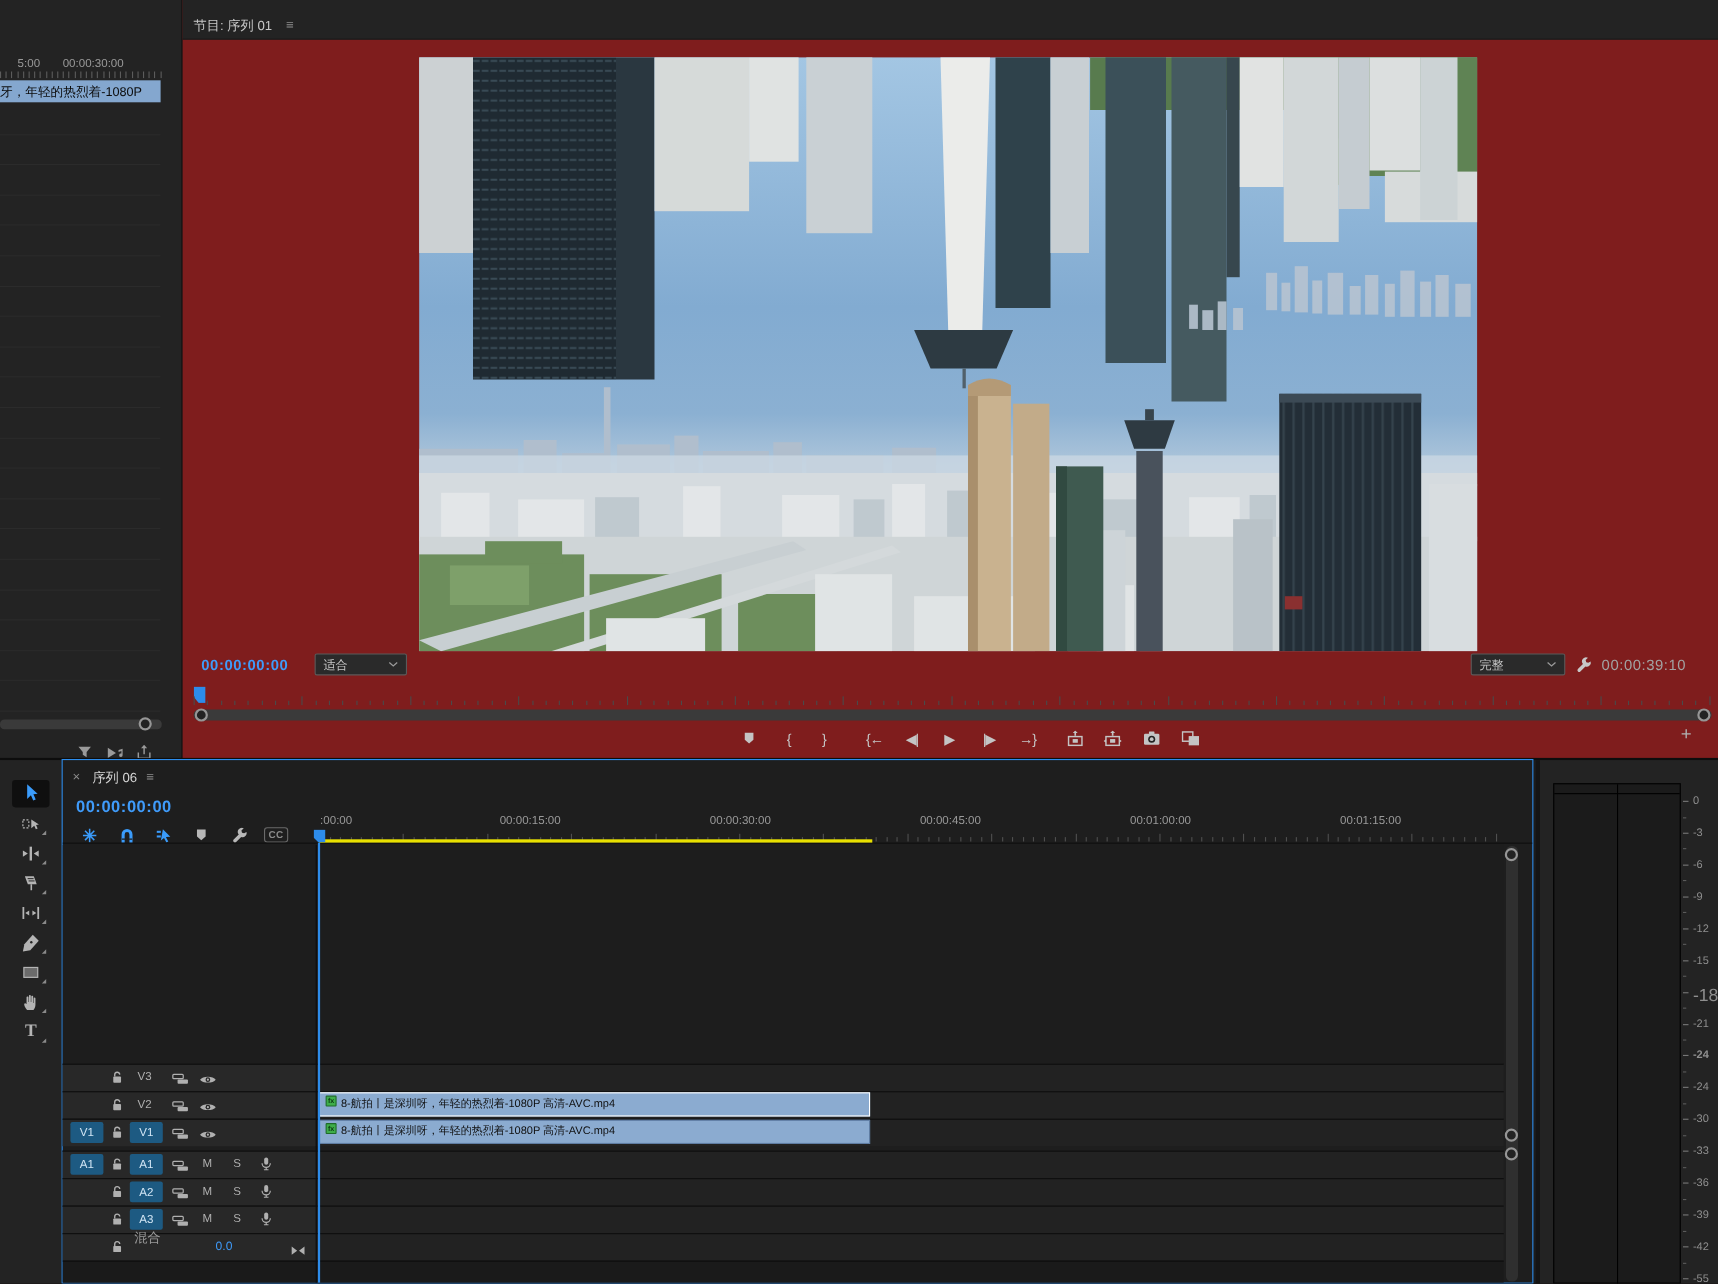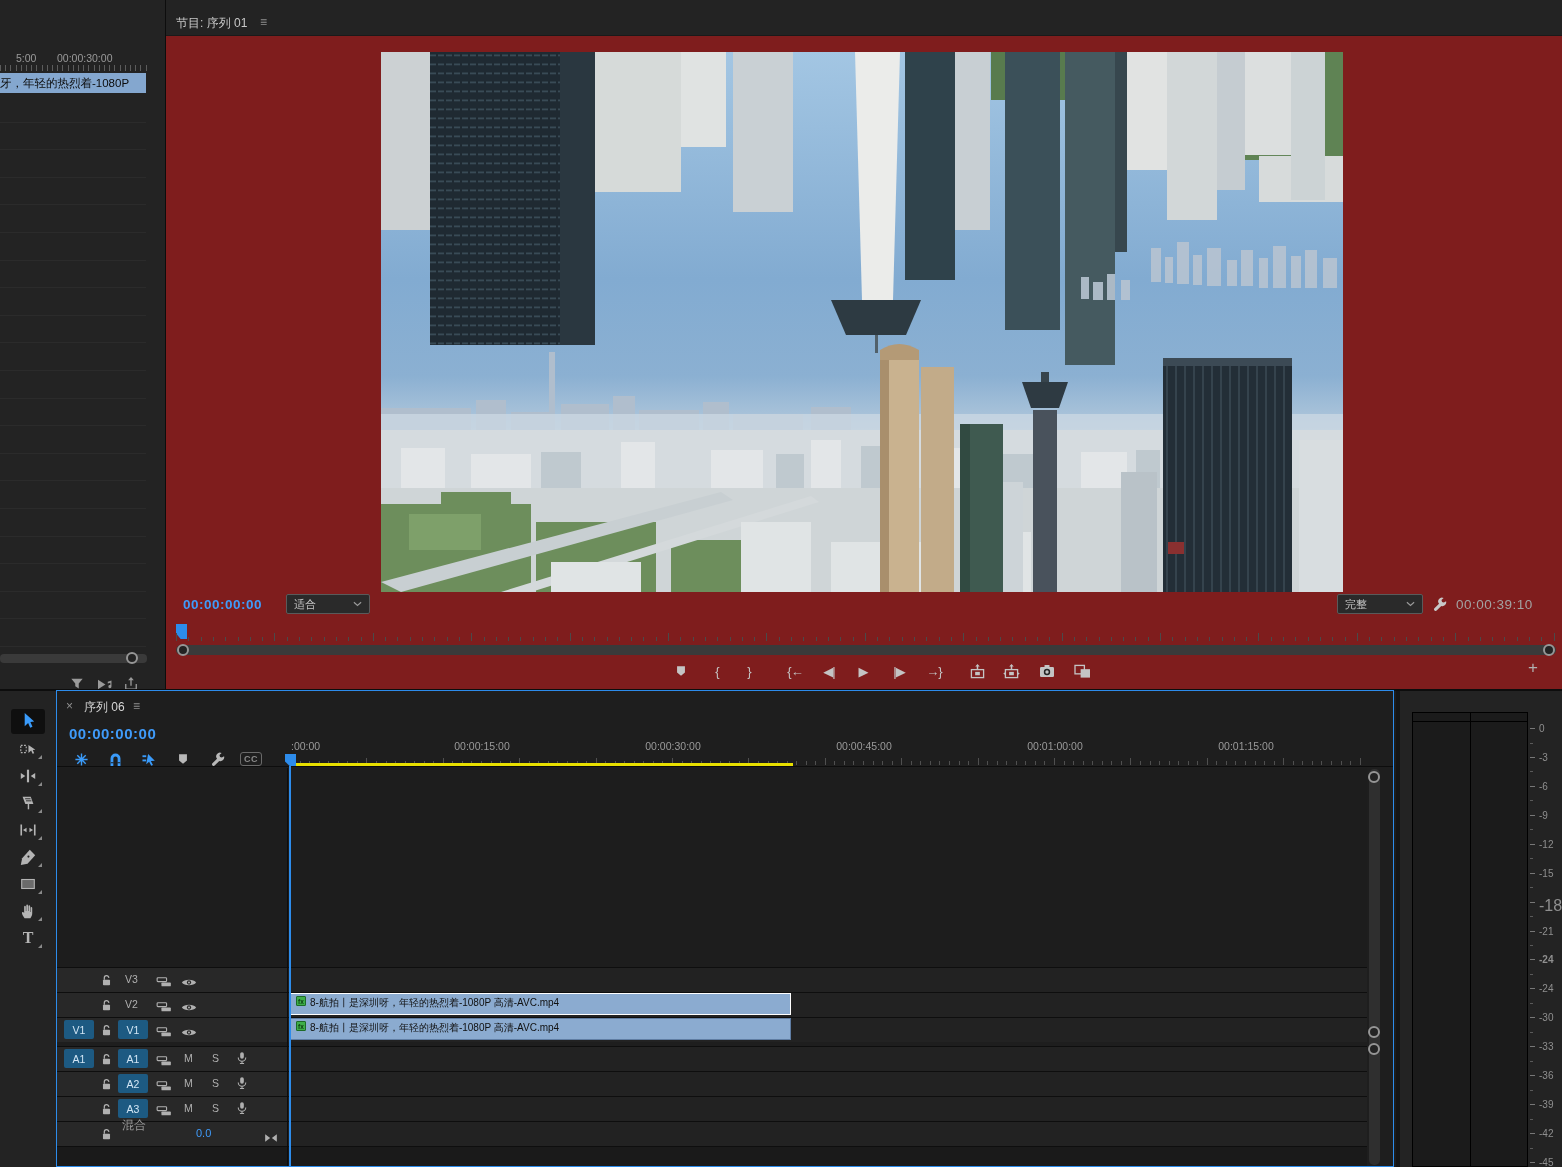--- a/index.html
+++ b/index.html
@@ -880,17 +880,17 @@
         <div style="position:absolute;left:130px;top:384.15999999999997px;width:5px;height:1px;background:#777;"></div>
         <div style="position:absolute;left:139px;top:379.15999999999997px;font-size:10px;color:#8f8f8f;">-36</div>
         <div style="position:absolute;left:130px;top:398.65999999999997px;width:3px;height:1px;background:#5a5a5a;"></div>
         <div style="position:absolute;left:130px;top:413.09px;width:5px;height:1px;background:#777;"></div>
         <div style="position:absolute;left:139px;top:408.09px;font-size:10px;color:#8f8f8f;">-39</div>
         <div style="position:absolute;left:130px;top:427.59px;width:3px;height:1px;background:#5a5a5a;"></div>
         <div style="position:absolute;left:130px;top:442.02px;width:5px;height:1px;background:#777;"></div>
         <div style="position:absolute;left:139px;top:437.02px;font-size:10px;color:#8f8f8f;">-42</div>
         <div style="position:absolute;left:130px;top:456.52px;width:3px;height:1px;background:#5a5a5a;"></div>
         <div style="position:absolute;left:130px;top:470.95px;width:5px;height:1px;background:#777;"></div>
-        <div style="position:absolute;left:139px;top:465.95px;font-size:10px;color:#8f8f8f;">-45</div>
+        <div style="position:absolute;left:139px;top:465.95px;font-size:10px;color:#8f8f8f;">-55</div>
       </div>
   </div>
 
 </div>
 
 </body></html>

